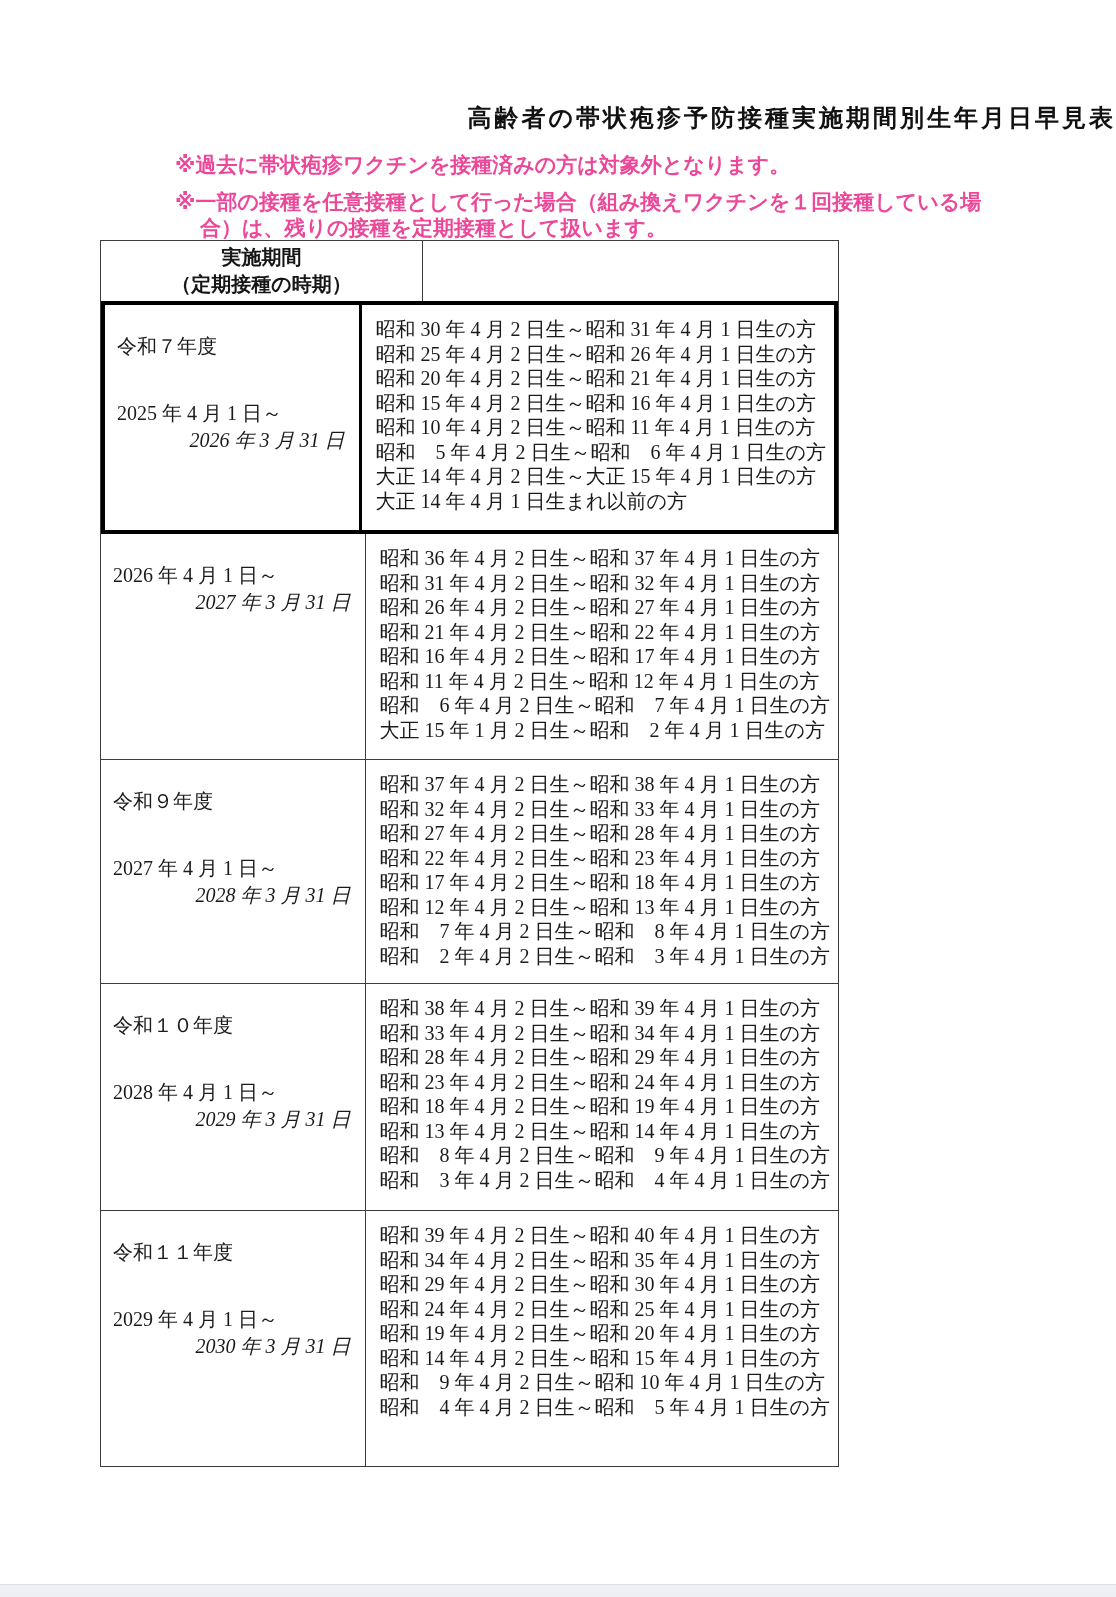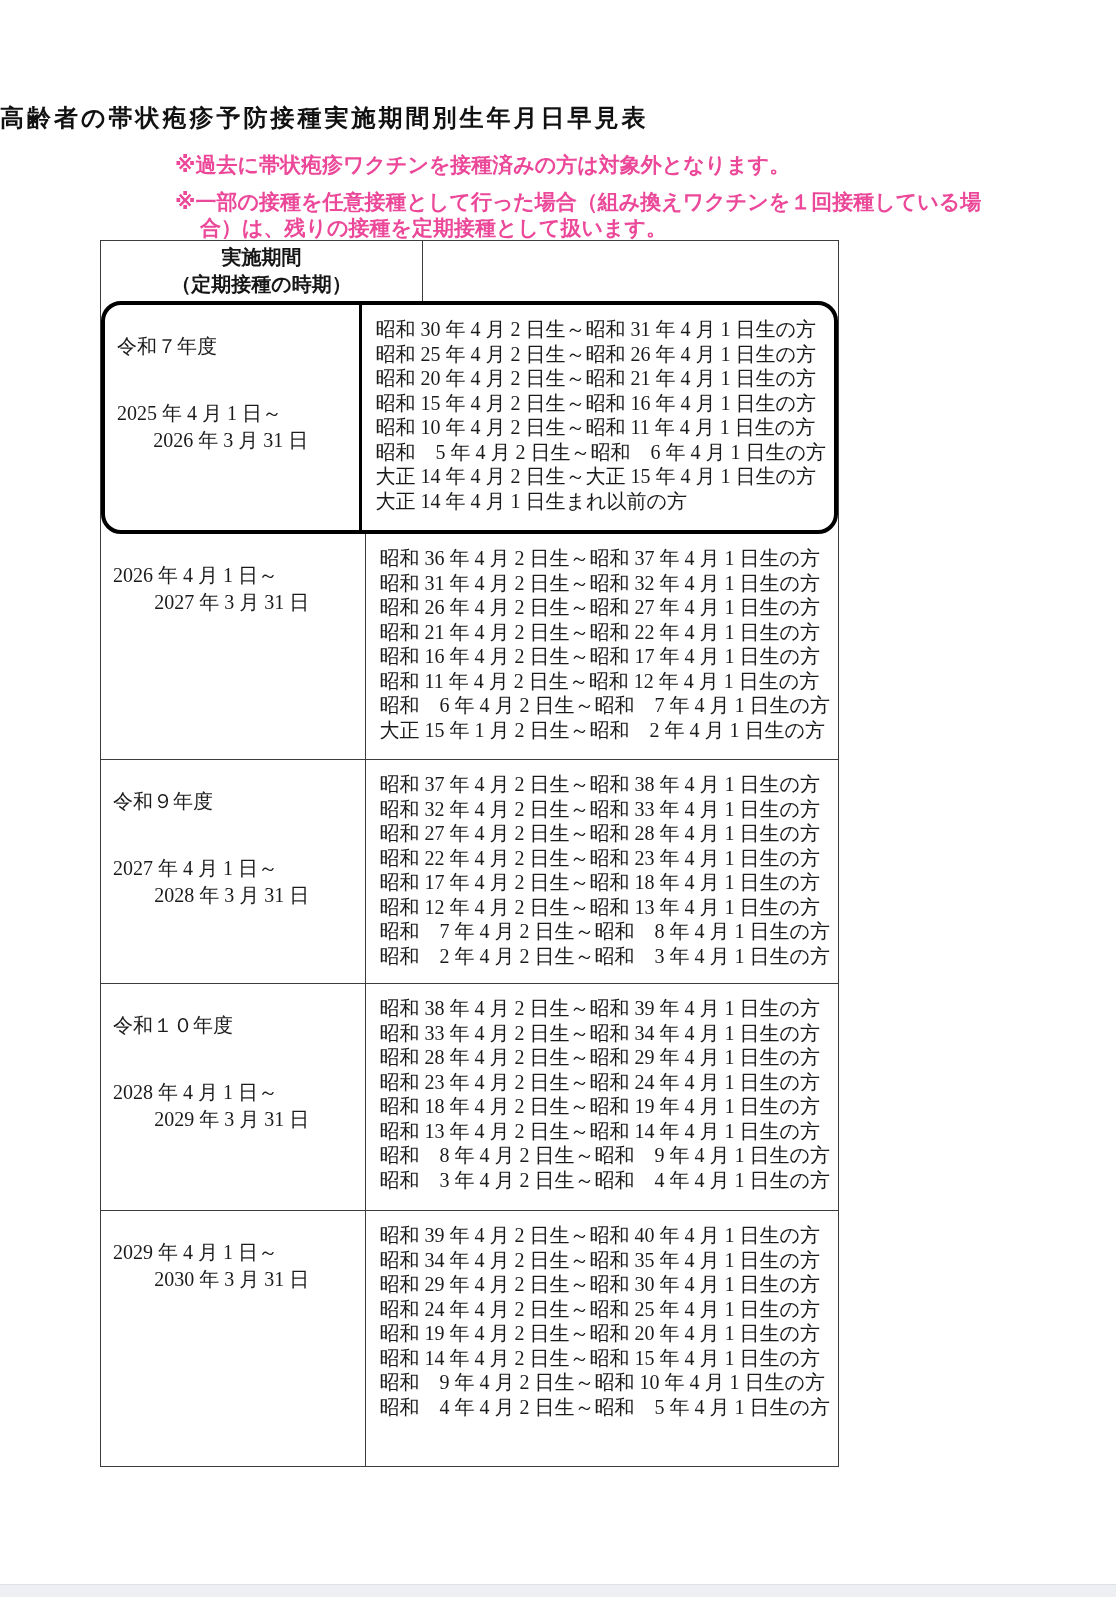--- a/index.html
+++ b/index.html
@@ -14,21 +14,21 @@
     -webkit-font-smoothing: antialiased;
   }
   .page {
     width: 1116px;
     height: 1597px;
     position: relative;
     background: #ffffff;
   }
   .doc-title {
     padding-top: 102px;
-    text-align: left;
+    text-align: right;
     font-family: "Liberation Sans", "DejaVu Sans", sans-serif;
     font-weight: bold;
     font-size: 24px;
     letter-spacing: 3px;
     color: #111;
   }
   .notes {
     margin: 18px 0 0 175px;
     font-family: "Liberation Sans", "DejaVu Sans", sans-serif;
     font-size: 21px;
@@ -65,41 +65,41 @@
   .th-period {
     width: 322px;
     border-right: 1.5px solid #3c3c3c;
   }
   .th-target { flex: 1; }
   .trow {
     display: flex;
     border-bottom: 1.5px solid #3c3c3c;
   }
   .trow:last-child { border-bottom: none; }
-  .trow:nth-child(1) { min-height: 233px; border-radius: 20px; }
+  .trow:nth-child(1) { min-height: 233px; }
   .trow:nth-child(2) { min-height: 226px; }
   .trow:nth-child(3) { min-height: 224px; }
   .trow:nth-child(4) { min-height: 227px; }
   .trow:nth-child(5) { min-height: 255px; }
   .trow.highlighted {
     border: 4px solid #000000;
   }
   .td-period {
     width: 322px;
     border-right: 1.5px solid #3c3c3c;
     padding: 28px 12px 0 12px;
     font-size: 20px;
     line-height: 27px;
   }
   .trow.highlighted .td-period {
     width: 319px;
     border-right: 3.5px solid #000000;
   }
   .era-year { margin-bottom: 40px; }
-  .end-date { text-align: center; padding-right: 2px; }
+  .end-date { text-align: right; padding-right: 2px; font-style: italic; }
   .td-target {
     flex: 1;
     padding: 12px 8px 10px 14px;
     font-size: 20px;
     line-height: 24.5px;
   }
   .birthdate-line { white-space: pre; }
   
   .page-edge {
     position: absolute;
@@ -208,20 +208,21 @@
               <div class="birthdate-line">昭和 18 年 4 月 2 日生～昭和 19 年 4 月 1 日生の方</div>
               <div class="birthdate-line">昭和 13 年 4 月 2 日生～昭和 14 年 4 月 1 日生の方</div>
               <div class="birthdate-line">昭和　8 年 4 月 2 日生～昭和　9 年 4 月 1 日生の方</div>
               <div class="birthdate-line">昭和　3 年 4 月 2 日生～昭和　4 年 4 月 1 日生の方</div>
             </div>
     </div>
   </div>
 
   <div class="trow">
     <div class="td td-period">
+      <div class="era-year">令和１１年度</div>
       <div class="start-date">2029 年 4 月 1 日～</div>
       <div class="end-date">2030 年 3 月 31 日</div>
     </div>
     <div class="td td-target">
       <div class="bd-list">
               <div class="birthdate-line">昭和 39 年 4 月 2 日生～昭和 40 年 4 月 1 日生の方</div>
               <div class="birthdate-line">昭和 34 年 4 月 2 日生～昭和 35 年 4 月 1 日生の方</div>
               <div class="birthdate-line">昭和 29 年 4 月 2 日生～昭和 30 年 4 月 1 日生の方</div>
               <div class="birthdate-line">昭和 24 年 4 月 2 日生～昭和 25 年 4 月 1 日生の方</div>
               <div class="birthdate-line">昭和 19 年 4 月 2 日生～昭和 20 年 4 月 1 日生の方</div>

